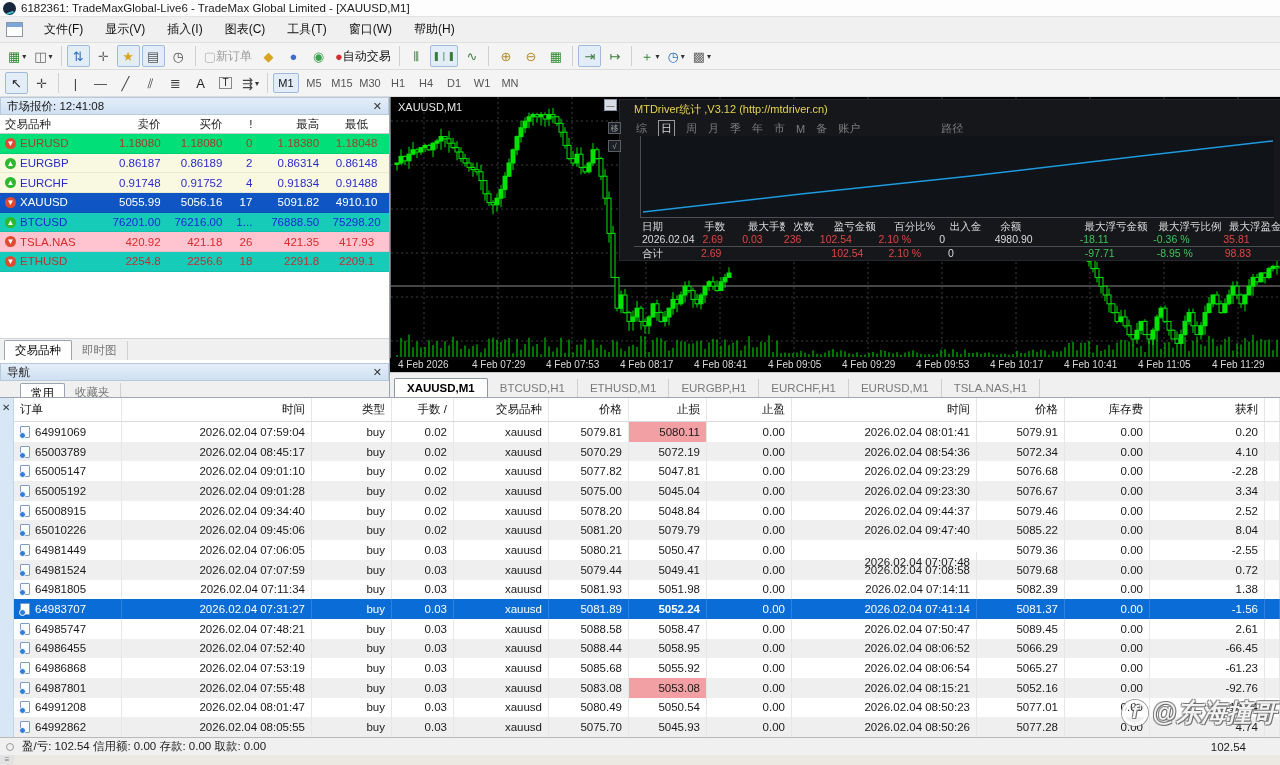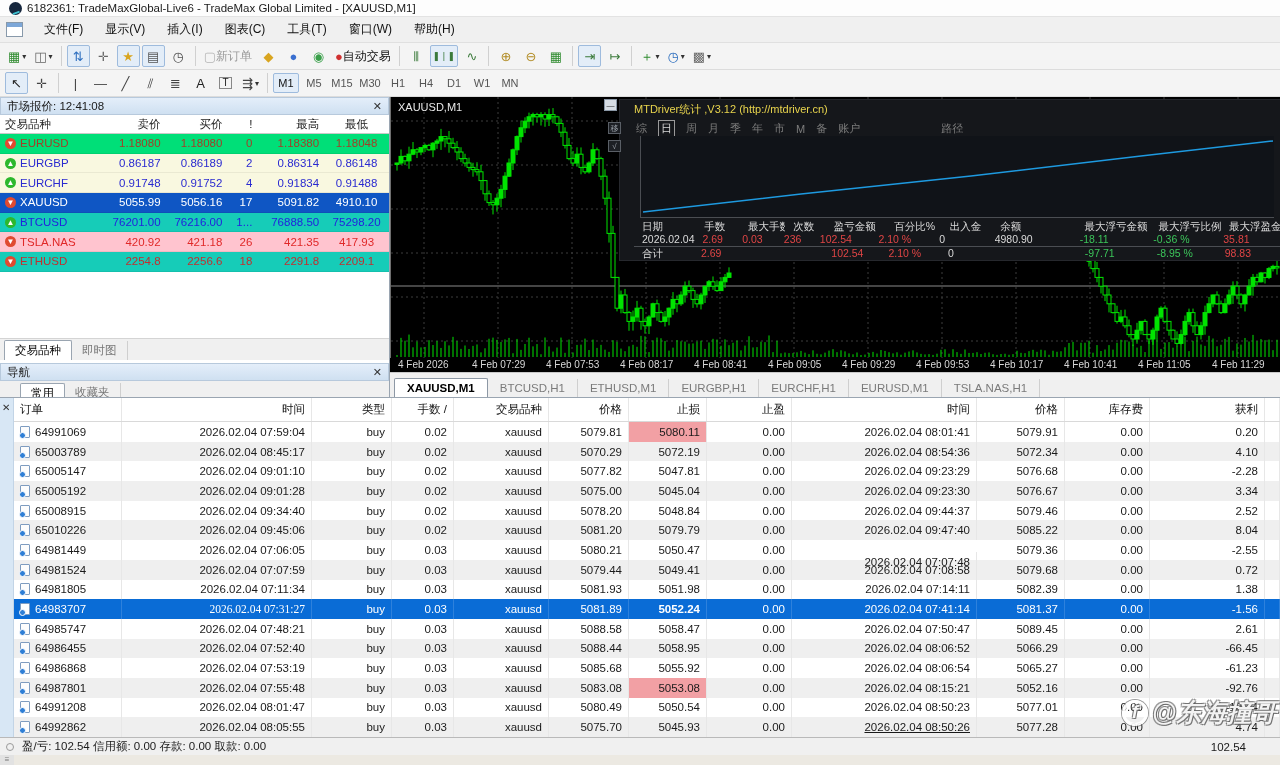--- a/index.html
+++ b/index.html
@@ -2,21 +2,21 @@
 <html><head>
 <meta charset="utf-8">
 <style>
   * { box-sizing: border-box; margin: 0; padding: 0; }
   html,body { width:1280px; height:765px; overflow:hidden; }
   body { font-family:"Liberation Sans","DejaVu Sans",sans-serif; font-size:11.5px; color:#1a1a1a; background:#ece9e2; }
   #app { position:relative; width:1280px; height:765px; background:#ece9e2; overflow:hidden; }
   .abs { position:absolute; }
 
   
-  #titlebar { left:0; top:0; width:1280px; height:17px; background:#fdfdfd; border-bottom:1px solid #e3e3e3; display:flex; align-items:center; padding-left:9px; font-size:11.5px; }
+  #titlebar { left:0; top:0; width:1280px; height:17px; background:#fdfdfd; border-bottom:1px solid #e3e3e3; display:flex; align-items:center; padding-left:3px; font-size:11.5px; }
   #app-icon { width:13px; height:13px; border-radius:50%; background:#16263d; margin-right:5px; position:relative; }
   #app-icon::after { content:''; position:absolute; left:3px; top:6px; width:7px; height:4px; border-bottom:2px solid #3fc1d0; transform:rotate(-20deg); }
 
   
   #menubar { left:0; top:17px; width:1280px; height:26px; background:#f0f0f0; display:flex; align-items:center; border-bottom:1px solid #e0e0e0; }
   #menu-doc-icon { width:17px; height:15px; border:1px solid #8899aa; background:#fff; margin:0 10px 0 6px; position:relative; }
   #menu-doc-icon::before { content:''; position:absolute; left:0; top:0; right:0; height:4px; background:#7da7d8; }
   .menu-item { padding:4px 11px; font-size:12px; color:#111; cursor:default; }
 
   
@@ -1146,21 +1146,21 @@
           <span class="o-cell" style="width: 88px;">5082.39</span>
           <span class="o-cell" style="width: 85px;">0.00</span>
           <span class="o-cell" style="width: 115px;">1.38</span>
           <span class="o-cell" style="flex: 1 1 0%;"></span>
         </div>
         <div class="o-row even selected">
           <span class="o-cell c0" style="width: 108px;">
             <span class="doc-icon"></span>
             <span>64983707</span>
           </span>
-          <span class="o-cell" style="width: 190px; font-family: Liberation Serif, serif;">2026.02.04 07:31:27</span>
+          <span class="o-cell" style="width: 190px;">2026.02.04 07:31:27</span>
           <span class="o-cell" style="width: 80px;">buy</span>
           <span class="o-cell" style="width: 62px;">0.03</span>
           <span class="o-cell" style="width: 95px;">xauusd</span>
           <span class="o-cell" style="width: 80px;">5081.89</span>
           <span class="o-cell" style="width: 78px; font-weight: bold;">5052.24</span>
           <span class="o-cell" style="width: 85px;">0.00</span>
           <span class="o-cell" style="width: 185px;">2026.02.04 07:41:14</span>
           <span class="o-cell" style="width: 88px;">5081.37</span>
           <span class="o-cell" style="width: 85px;">0.00</span>
           <span class="o-cell" style="width: 115px;">-1.56</span>
@@ -1261,21 +1261,21 @@
             <span class="doc-icon"></span>
             <span>64992862</span>
           </span>
           <span class="o-cell" style="width: 190px;">2026.02.04 08:05:55</span>
           <span class="o-cell" style="width: 80px;">buy</span>
           <span class="o-cell" style="width: 62px;">0.03</span>
           <span class="o-cell" style="width: 95px;">xauusd</span>
           <span class="o-cell" style="width: 80px;">5075.70</span>
           <span class="o-cell" style="width: 78px;">5045.93</span>
           <span class="o-cell" style="width: 85px;">0.00</span>
-          <span class="o-cell" style="width: 185px; text-decoration: underline;">2026.02.04 08:50:26</span>
+          <span class="o-cell" style="width: 185px;">2026.02.04 08:50:26</span>
           <span class="o-cell" style="width: 88px;">5077.28</span>
           <span class="o-cell" style="width: 85px;">0.00</span>
           <span class="o-cell" style="width: 115px;">4.74</span>
           <span class="o-cell" style="flex: 1 1 0%;"></span>
         </div>
       </div>
   </div>
 
   <div class="abs" id="summary">
     <span class="dot"></span>

